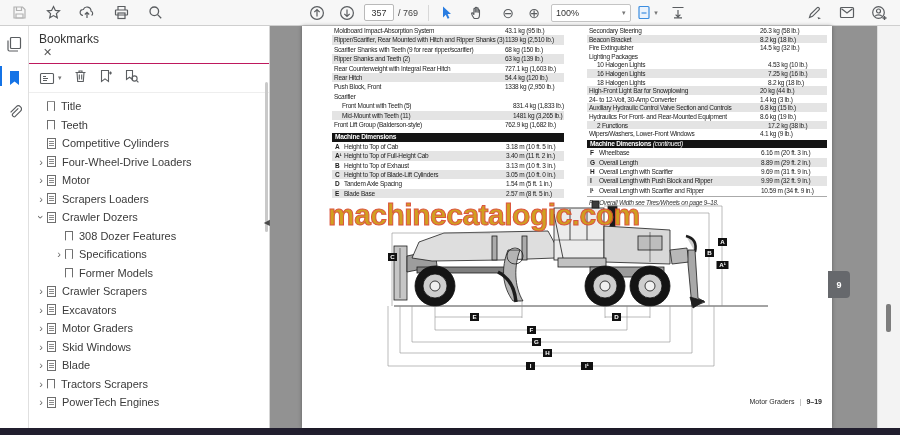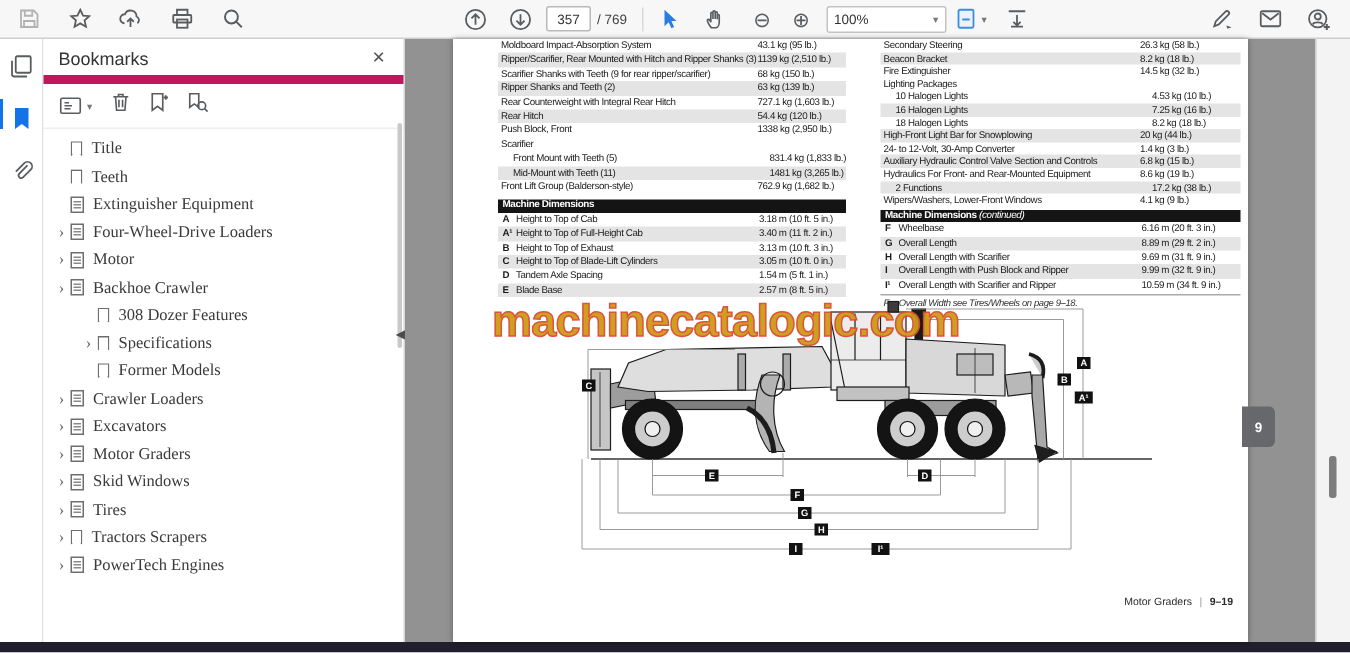--- a/index.html
+++ b/index.html
@@ -19,25 +19,25 @@
     align-items:center;padding:0 4px;font-size:9px;color:#333;margin:0 6px;gap:40px;}
   .caret-dn{font-size:7px;color:#777;margin-left:3px;}
   .unicode-ic{font-size:14px;line-height:14px;color:#5a5d60;}
   
   .main{flex:1;display:flex;min-height:0;}
   .iconstrip{width:28px;flex:none;background:#fff;border-right:1px solid #e0e0e0;
     display:flex;flex-direction:column;align-items:center;padding-top:10px;gap:14px;position:relative;}
   .strip-active-bar{position:absolute;left:0;top:40px;width:2px;height:20px;background:#1473e6;}
   .bm-panel{width:240px;flex:none;background:#fff;border-right:1px solid #d5d5d5;position:relative;
     display:flex;flex-direction:column;}
-  .bm-head{display:flex;align-items:flex-start;padding:6px 8px 4px 10px;border-bottom:6px solid #be185d;}
+  .bm-head{display:flex;align-items:flex-start;padding:6px 8px 4px 10px;border-bottom:1px solid #be185d;flex-direction:column;}
   .bm-title{font-size:12px;color:#333;flex:1;}
   .bm-close{font-size:11px;color:#555;padding:0 4px;}
   .bm-tools{display:flex;align-items:center;gap:12px;padding:5px 10px;border-bottom:1px solid #eee;color:#5a5d60;}
-  .bm-tree{flex:1;padding-top:4px;position:relative;font-family:Liberation Serif, serif;}
+  .bm-tree{flex:1;padding-top:4px;position:relative;}
   .bk-row{display:flex;align-items:center;height:18.5px;padding-left:6px;font-size:11px;color:#3a3a3a;}
   .bk-row.d1{padding-left:24px;}
   .bk-caret{width:12px;font-size:11px;color:#666;text-align:center;flex:none;}
   .bk-caret.exp{transform:rotate(90deg);}
   .bk-ic{flex:none;margin-right:6px;}
   .ic-bm{width:8px;height:10px;background:#fff;border:1px solid #6e6e6e;box-sizing:border-box;
     clip-path:polygon(0 0,100% 0,100% 100%,50% 68%,0 100%);}
   .ic-pg{width:9px;height:11px;border:1px solid #6e6e6e;box-sizing:border-box;background-color:#fff;
     background-image:linear-gradient(#8a8a8a,#8a8a8a),linear-gradient(#8a8a8a,#8a8a8a),linear-gradient(#8a8a8a,#8a8a8a);
     background-size:5px 1px;background-position:1px 2px,1px 4px,1px 6px;background-repeat:no-repeat;}
@@ -250,76 +250,81 @@
           <span class="bk-label">Title</span>
         </div>
         <div class="bk-row">
           <span class="bk-caret"></span>
           <span class="bk-ic ic-bm"></span>
           <span class="bk-label">Teeth</span>
         </div>
         <div class="bk-row">
           <span class="bk-caret"></span>
           <span class="bk-ic ic-pg"></span>
-          <span class="bk-label">Extinguisher Equipment</span>
+          <span class="bk-label">Competitive Cylinders</span>
         </div>
         <div class="bk-row">
           <span class="bk-caret">›</span>
           <span class="bk-ic ic-pg"></span>
           <span class="bk-label">Four-Wheel-Drive Loaders</span>
         </div>
         <div class="bk-row">
           <span class="bk-caret">›</span>
           <span class="bk-ic ic-pg"></span>
           <span class="bk-label">Motor</span>
         </div>
         <div class="bk-row">
           <span class="bk-caret">›</span>
           <span class="bk-ic ic-pg"></span>
-          <span class="bk-label">Backhoe Crawler</span>
+          <span class="bk-label">Scrapers Loaders</span>
+        </div>
+        <div class="bk-row">
+          <span class="bk-caret exp">›</span>
+          <span class="bk-ic ic-pg"></span>
+          <span class="bk-label">Crawler Dozers</span>
         </div>
         <div class="bk-row d1">
           <span class="bk-caret"></span>
           <span class="bk-ic ic-bm"></span>
           <span class="bk-label">308 Dozer Features</span>
         </div>
         <div class="bk-row d1">
           <span class="bk-caret">›</span>
           <span class="bk-ic ic-bm"></span>
           <span class="bk-label">Specifications</span>
         </div>
         <div class="bk-row d1">
           <span class="bk-caret"></span>
           <span class="bk-ic ic-bm"></span>
           <span class="bk-label">Former Models</span>
         </div>
         <div class="bk-row">
           <span class="bk-caret">›</span>
           <span class="bk-ic ic-pg"></span>
-          <span class="bk-label">Crawler Loaders</span>
+          <span class="bk-label">Crawler Scrapers</span>
         </div>
         <div class="bk-row">
           <span class="bk-caret">›</span>
           <span class="bk-ic ic-pg"></span>
           <span class="bk-label">Excavators</span>
         </div>
         <div class="bk-row">
           <span class="bk-caret">›</span>
           <span class="bk-ic ic-pg"></span>
           <span class="bk-label">Motor Graders</span>
         </div>
         <div class="bk-row">
           <span class="bk-caret">›</span>
           <span class="bk-ic ic-pg"></span>
           <span class="bk-label">Skid Windows</span>
         </div>
         <div class="bk-row">
           <span class="bk-caret">›</span>
           <span class="bk-ic ic-pg"></span>
-          <span class="bk-label">Tires</span>
+          <span class="bk-label">Blade</span>
         </div>
         <div class="bk-row">
           <span class="bk-caret">›</span>
           <span class="bk-ic ic-bm"></span>
           <span class="bk-label">Tractors Scrapers</span>
         </div>
         <div class="bk-row">
           <span class="bk-caret">›</span>
           <span class="bk-ic ic-pg"></span>
           <span class="bk-label">PowerTech Engines</span>

